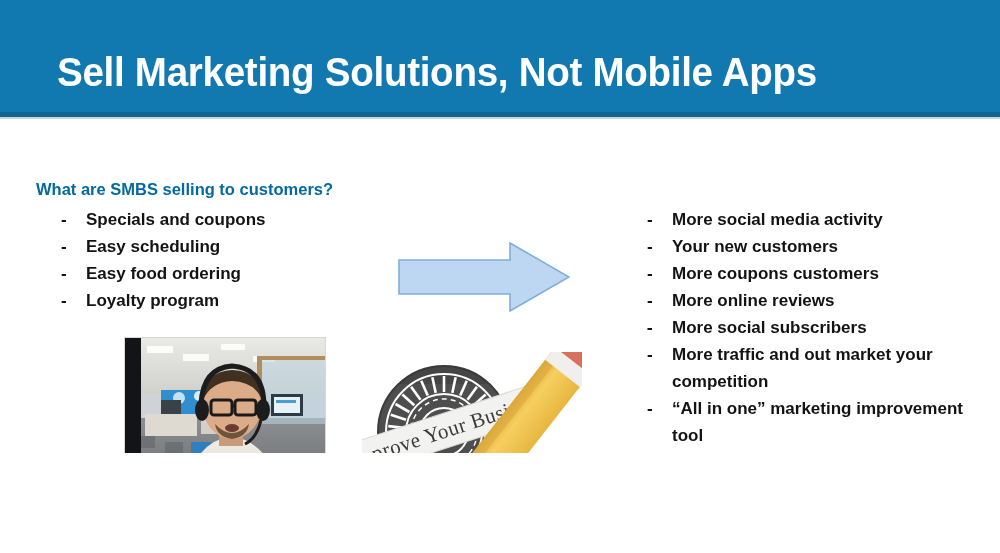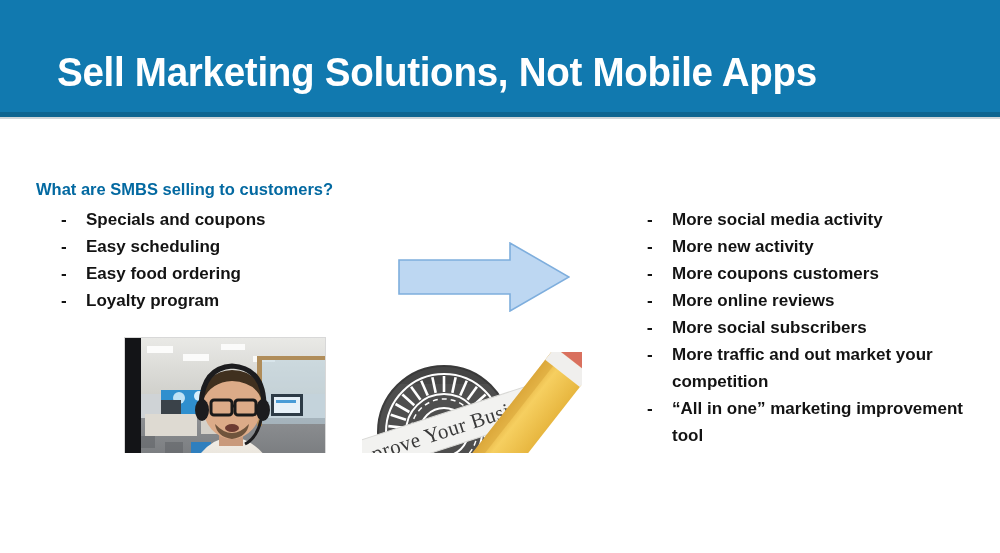--- a/index.html
+++ b/index.html
@@ -176,21 +176,21 @@
     </li>
   </ul>
 
   <ul class="bullet-list" id="right-list">
     <li class="bullet-item">
       <span class="bullet-dash">-</span>
       <span>More social media activity</span>
     </li>
     <li class="bullet-item">
       <span class="bullet-dash">-</span>
-      <span>More new activity</span>
+      <span>Your new customers</span>
     </li>
     <li class="bullet-item">
       <span class="bullet-dash">-</span>
       <span>More coupons customers</span>
     </li>
     <li class="bullet-item">
       <span class="bullet-dash">-</span>
       <span>More online reviews</span>
     </li>
     <li class="bullet-item">

